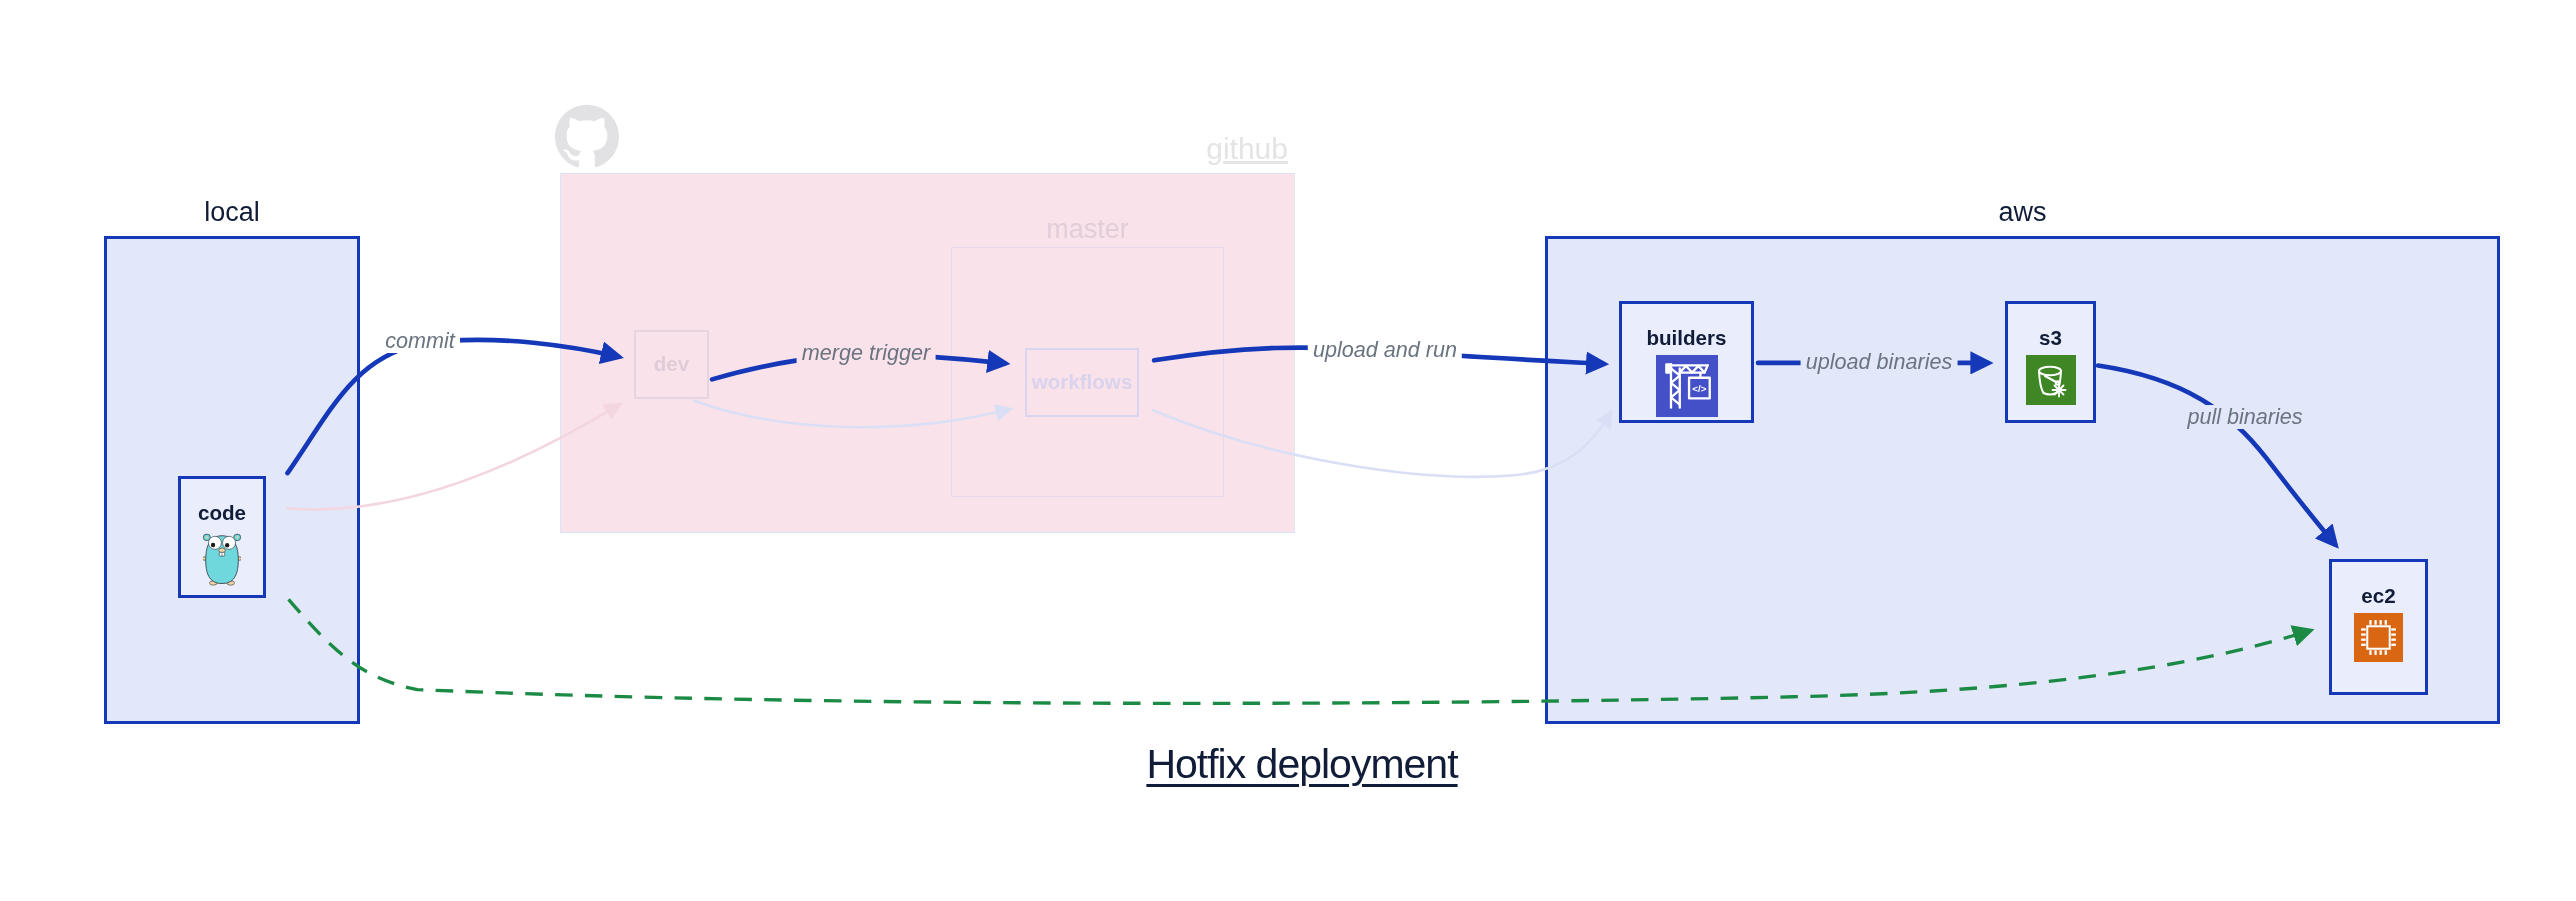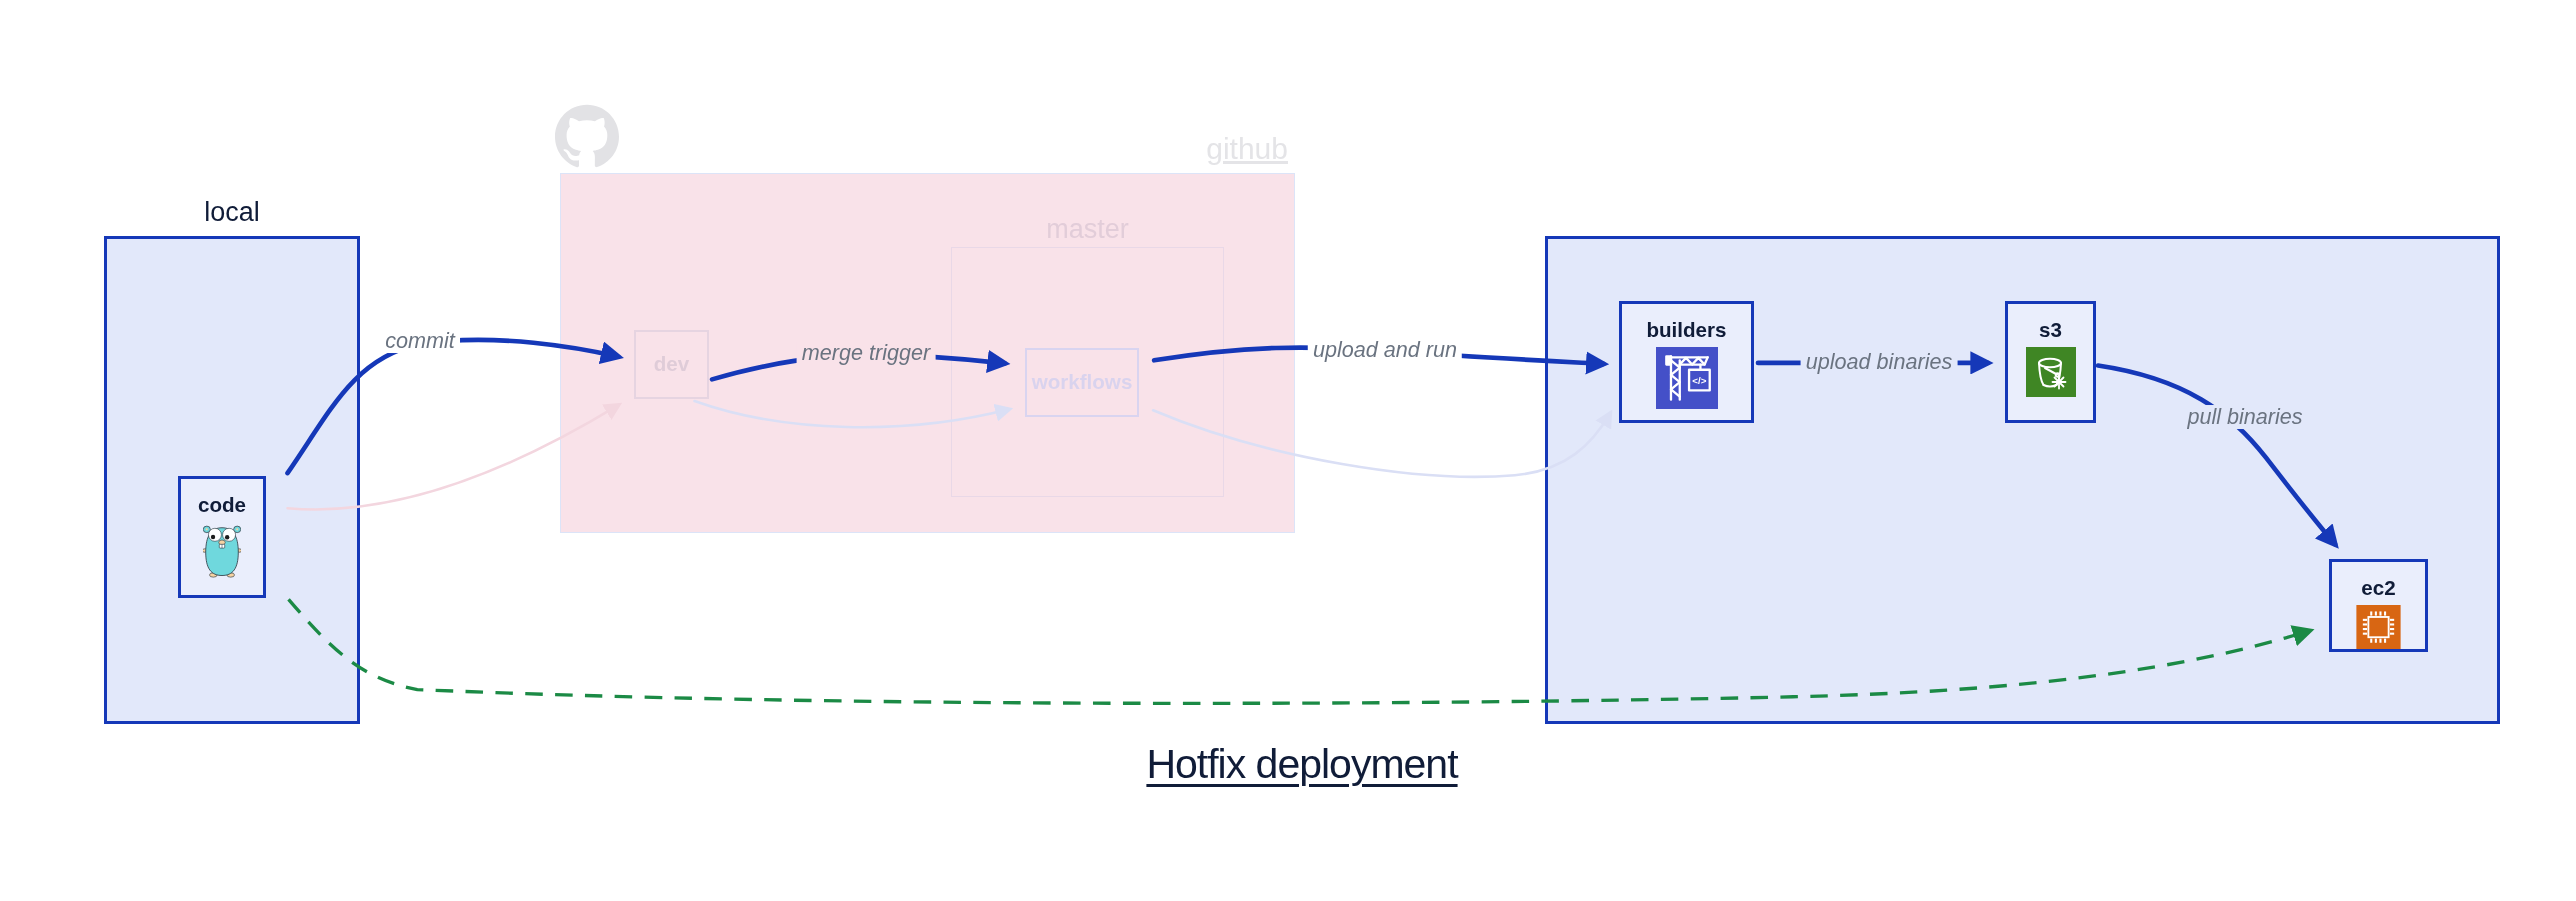--- a/index.html
+++ b/index.html
@@ -12,21 +12,21 @@
   .panel.pink{background:var(--github-pink-fill);border:1.5px solid var(--github-pink-border);z-index:1;}
   .panel.master{background:transparent;border:1.5px solid var(--master-border);z-index:2;}
 
   .group-title{position:absolute;z-index:4;text-align:center;color:var(--dark-navy);
                font-size:27px;letter-spacing:0px;}
   .group-title.faded-pink{color:var(--master-text);}
   .group-title.faded-gray{color:var(--faded-gray);font-size:30px;text-align:right;}
 
   
   .node{position:absolute;box-sizing:border-box;z-index:3;display:flex;flex-direction:column;
-        align-items:center;padding-top:16px;gap:6.2px;}
+        align-items:center;padding-top:24px;gap:6.2px;}
   .node.solid{background:var(--node-fill);border:3.1px solid var(--accent-blue);}
   .node.faded{background:transparent;justify-content:center;padding-top:0;}
   .node.faded.dev-box{border:2.1px solid var(--dev-border);}
   .node.faded.wf-box{border:2.1px solid var(--workflows-border);}
   .node-label{font-weight:bold;font-size:20.6px;color:var(--dark-navy);line-height:1;}
   .node.faded .node-label{font-size:20.6px;}
   .dev-box .node-label{color:var(--dev-text);}
   .wf-box .node-label{color:var(--workflows-text);}
 
   .icon-tile{display:block;}
@@ -63,20 +63,21 @@
   <div class="panel blue" style="left:104px;top:236px;width:256px;height:488px;"></div>
   <div class="group-title" style="left:104px;top:197px;width:256px;">local</div>
 
   <div class="panel pink" style="left:560px;top:173px;width:735px;height:360px;"></div>
   <div class="group-title faded-gray" style="left:1082px;top:132px;width:206px;text-decoration:underline;">github</div>
 
   <div class="panel master" style="left:951px;top:247px;width:273px;height:250px;"></div>
   <div class="group-title faded-pink" style="left:951px;top:214px;width:273px;">master</div>
 
   <div class="panel blue" style="left:1545px;top:236px;width:955px;height:488px;"></div>
+  <div class="group-title" style="left:1545px;top:197px;width:955px;">aws</div>
 
   <svg id="octocat" style="left:555px;top:104px;" width="64" height="64" viewBox="0 0 24 24">
     <path fill="#e2e2e5" d="M12 .297c-6.63 0-12 5.373-12 12 0 5.303 3.438 9.8 8.205 11.385.6.113.82-.258.82-.577 0-.285-.01-1.04-.015-2.04-3.338.724-4.042-1.61-4.042-1.61C4.422 18.07 3.633 17.7 3.633 17.7c-1.087-.744.084-.729.084-.729 1.205.084 1.838 1.236 1.838 1.236 1.07 1.835 2.809 1.305 3.495.998.108-.776.417-1.305.76-1.605-2.665-.3-5.466-1.332-5.466-5.93 0-1.31.465-2.38 1.235-3.22-.135-.303-.54-1.523.105-3.176 0 0 1.005-.322 3.3 1.23.96-.267 1.98-.399 3-.405 1.02.006 2.04.138 3 .405 2.28-1.552 3.285-1.23 3.285-1.23.645 1.653.24 2.873.12 3.176.765.84 1.23 1.91 1.23 3.22 0 4.61-2.805 5.625-5.475 5.92.42.36.81 1.096.81 2.22 0 1.606-.015 2.896-.015 3.286 0 .315.21.69.825.57C20.565 22.092 24 17.592 24 12.297c0-6.627-5.373-12-12-12"></path>
   </svg>
 
   <div class="node solid" style="left:178px;top:476px;width:88px;height:122px;">
     <span class="node-label">code</span>
     <svg class="icon-tile" width="38" height="56" viewBox="0 0 70 102">
       <ellipse cx="7" cy="13" rx="6.5" ry="6" fill="var(--gopher-teal)" stroke="#33414a" stroke-width="1.4"></ellipse>
       <ellipse cx="63" cy="13" rx="6.5" ry="6" fill="var(--gopher-teal)" stroke="#33414a" stroke-width="1.4"></ellipse>
@@ -138,21 +139,21 @@
       </g>
       <g stroke="#ffffff" stroke-width="3.6" stroke-linecap="round">
         <line x1="53" y1="70" x2="79" y2="70"></line>
         <line x1="66" y1="57" x2="66" y2="83"></line>
         <line x1="57" y1="61" x2="75" y2="79"></line>
         <line x1="57" y1="79" x2="75" y2="61"></line>
       </g>
     </svg>
   </div>
 
-  <div class="node solid" style="left:2329px;top:559px;width:99px;height:93px;">
+  <div class="node solid" style="left:2329px;top:559px;width:99px;height:136px;">
     <span class="node-label">ec2</span>
     <svg class="icon-tile" width="49" height="49" viewBox="0 0 96 96">
       <rect x="0" y="0" width="96" height="96" fill="var(--ec2-orange)"></rect>
       <rect x="26" y="26" width="44" height="44" fill="none" stroke="#ffffff" stroke-width="4"></rect>
       <g fill="#ffffff">
         <rect x="30" y="14" width="4.5" height="9"></rect>
           <rect x="40" y="14" width="4.5" height="9"></rect>
         <rect x="50" y="14" width="4.5" height="9"></rect>
           <rect x="60" y="14" width="4.5" height="9"></rect>
         <rect x="30" y="73" width="4.5" height="9"></rect>

